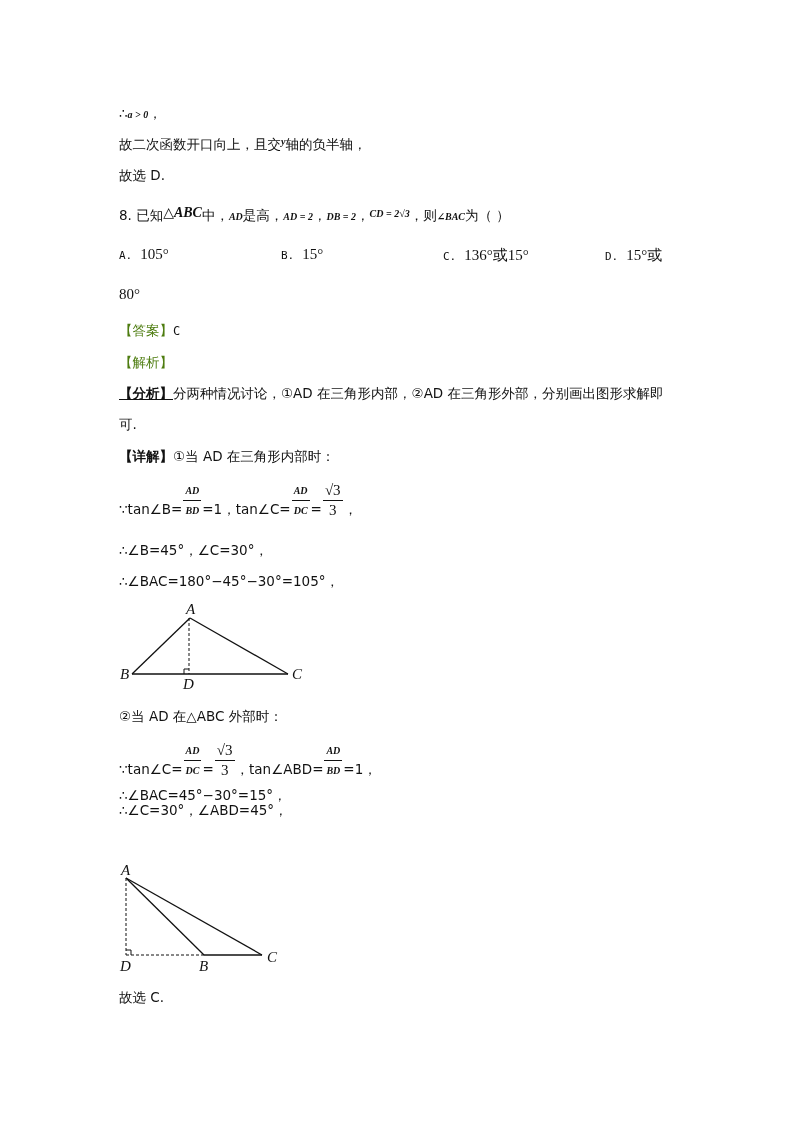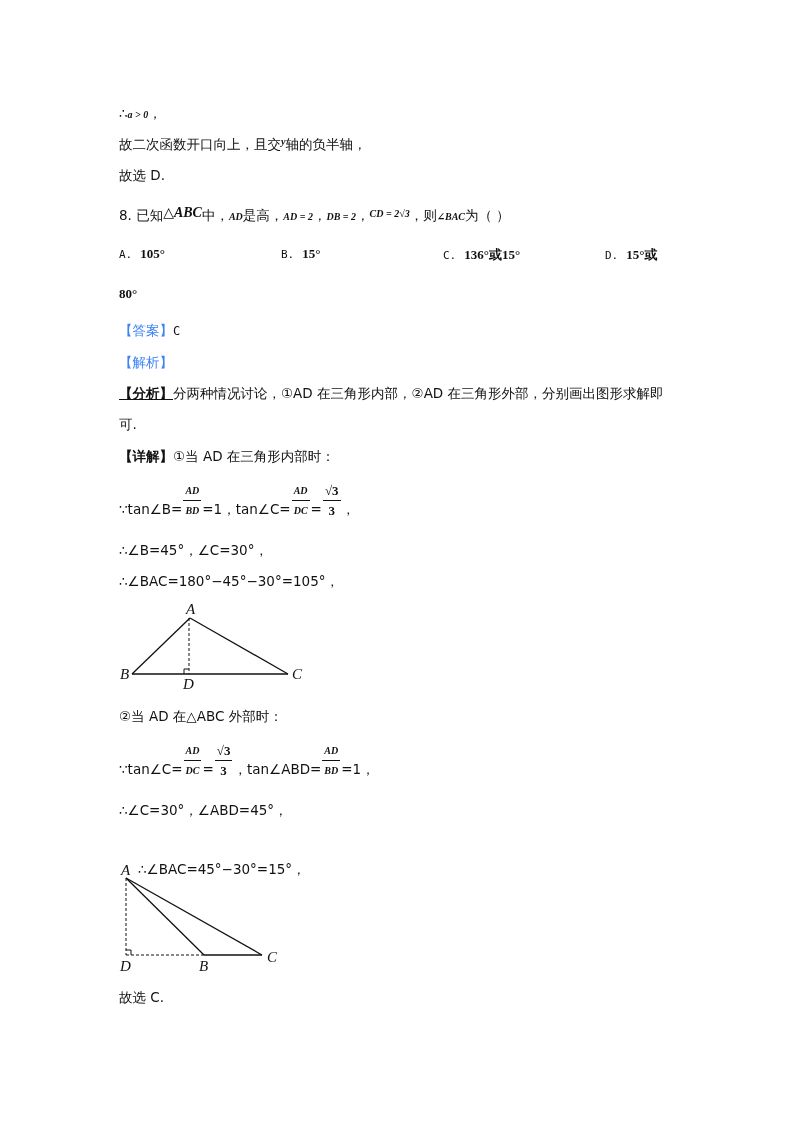--- a/index.html
+++ b/index.html
@@ -1,22 +1,22 @@
 <!DOCTYPE html>
 <html><head>
 <meta charset="utf-8">
 <style>
   html, body { margin: 0; padding: 0; background: #ffffff; }
   body { width: 794px; height: 1123px; position: relative; overflow: hidden;
          font-family: "DejaVu Sans", "Liberation Sans", sans-serif; color: #111; }
   .line { position: absolute; left: 119px; font-size: 13.5px; white-space: nowrap; line-height: 18px; }
   .m { font-family: "Liberation Serif", "DejaVu Serif", serif; font-weight: bold; font-style: italic; font-size: 10px; }
-  .mn { font-family: "Liberation Serif", "DejaVu Serif", serif; font-weight: bold; font-size: 13px; }
+  .mn { font-family: "Liberation Serif", "DejaVu Serif", serif; font-weight: normal; font-size: 15px; }
   .mono { font-family: "DejaVu Sans Mono", "Liberation Mono", monospace; font-size: 12px; }
-  .blue { color: #3b82f6; }
+  .blue { color: #4d7c0f; }
   .opt { position: absolute; font-size: 13px; white-space: nowrap; }
   .opt .lab { font-family: "DejaVu Sans Mono", monospace; font-size: 11px; margin-right: 8px; }
   .frac { display: inline-flex; flex-direction: column; align-items: center; vertical-align: middle; margin: 0 1px; }
   .frac .num { padding: 0 2px 1px 2px; border-bottom: 1px solid #111; line-height: 17px; }
   .frac .den { padding: 1px 2px 0 2px; line-height: 17px; }
   .tri { position: absolute; left: 0; top: 0; }
   .pt { font-family: "Liberation Serif", "DejaVu Serif", serif; font-style: italic; font-size: 15px; fill: #111; }
 </style>
 </head>
 <body>
@@ -111,15 +111,15 @@
       <span class="den m">DC</span>
     </span><span style="position:relative;top:9px;">=</span><span class="frac">
       <span class="num mn">√3</span>
       <span class="den mn">3</span>
     </span><span style="position:relative;top:9px;">，tan∠ABD=</span><span class="frac">
       <span class="num m">AD</span>
       <span class="den m">BD</span>
     </span><span style="position:relative;top:9px;">=1，</span>
 </div>
 <div class="line" style="top:801px;">∴∠C=30°，∠ABD=45°，</div>
-<div class="line" style="top:860px;margin-left:19px;">∴∠BAC=45°−30°=15°，</div>
+<div class="line" style="top:786px;">∴∠BAC=45°−30°=15°，</div>
 
 <div class="line" style="top:988px;">故选 C.</div>
 
 </body></html>

